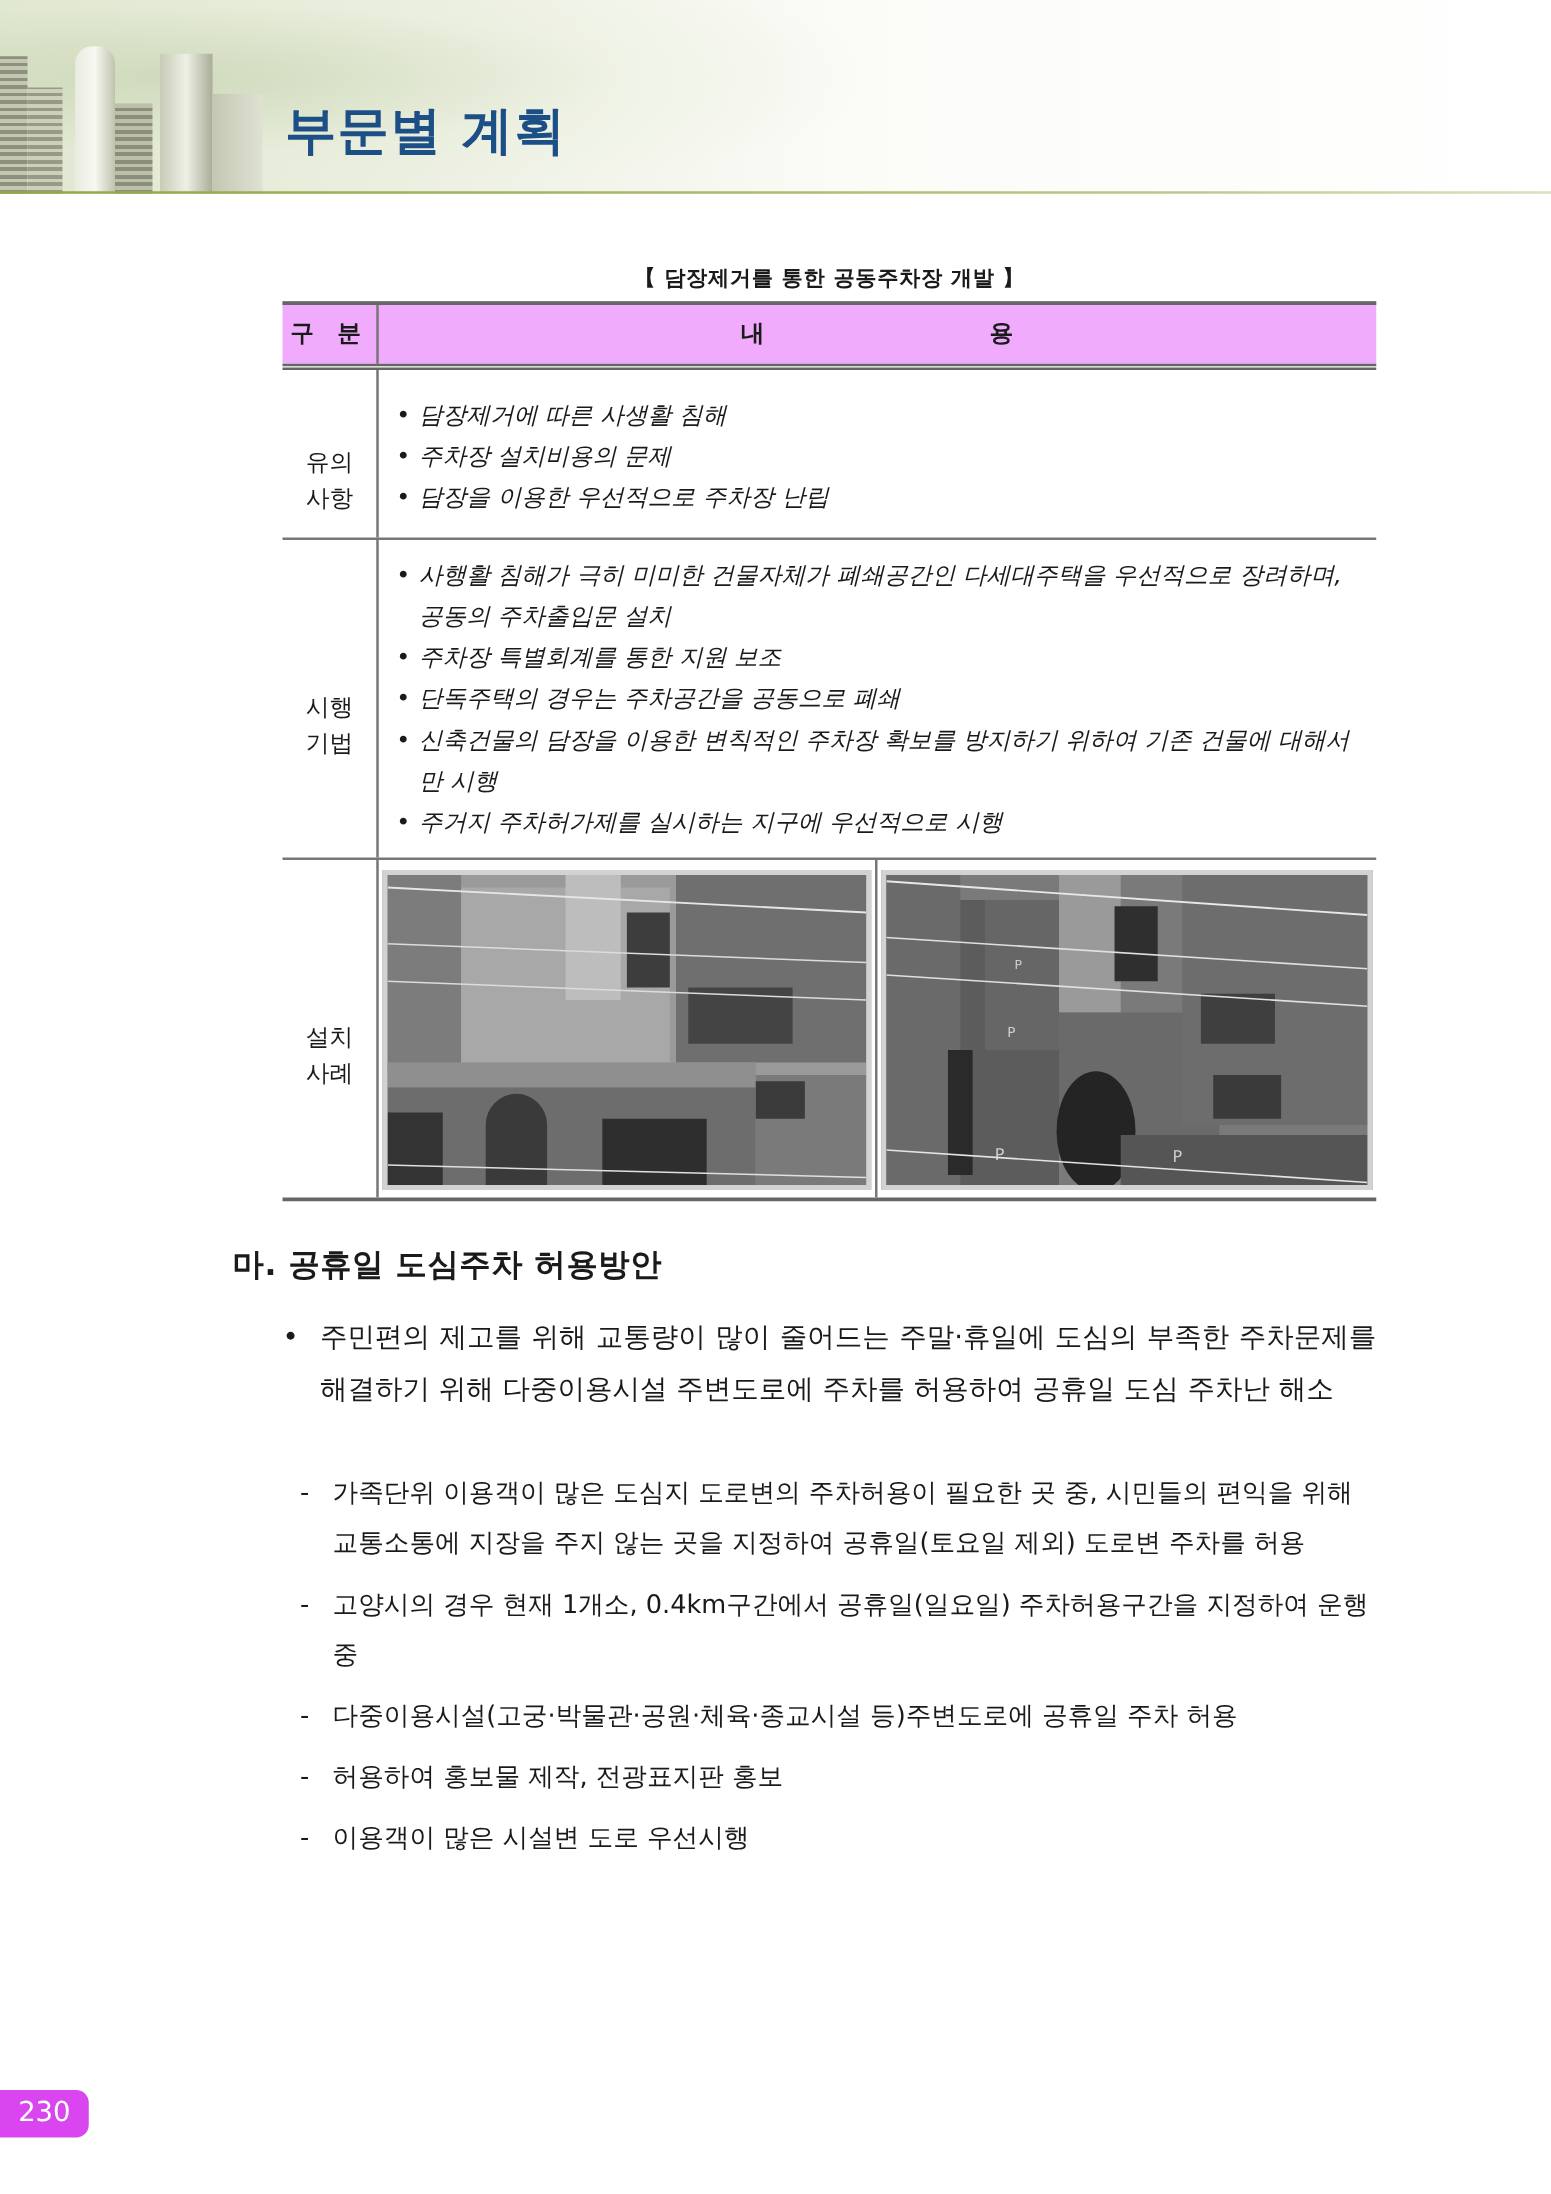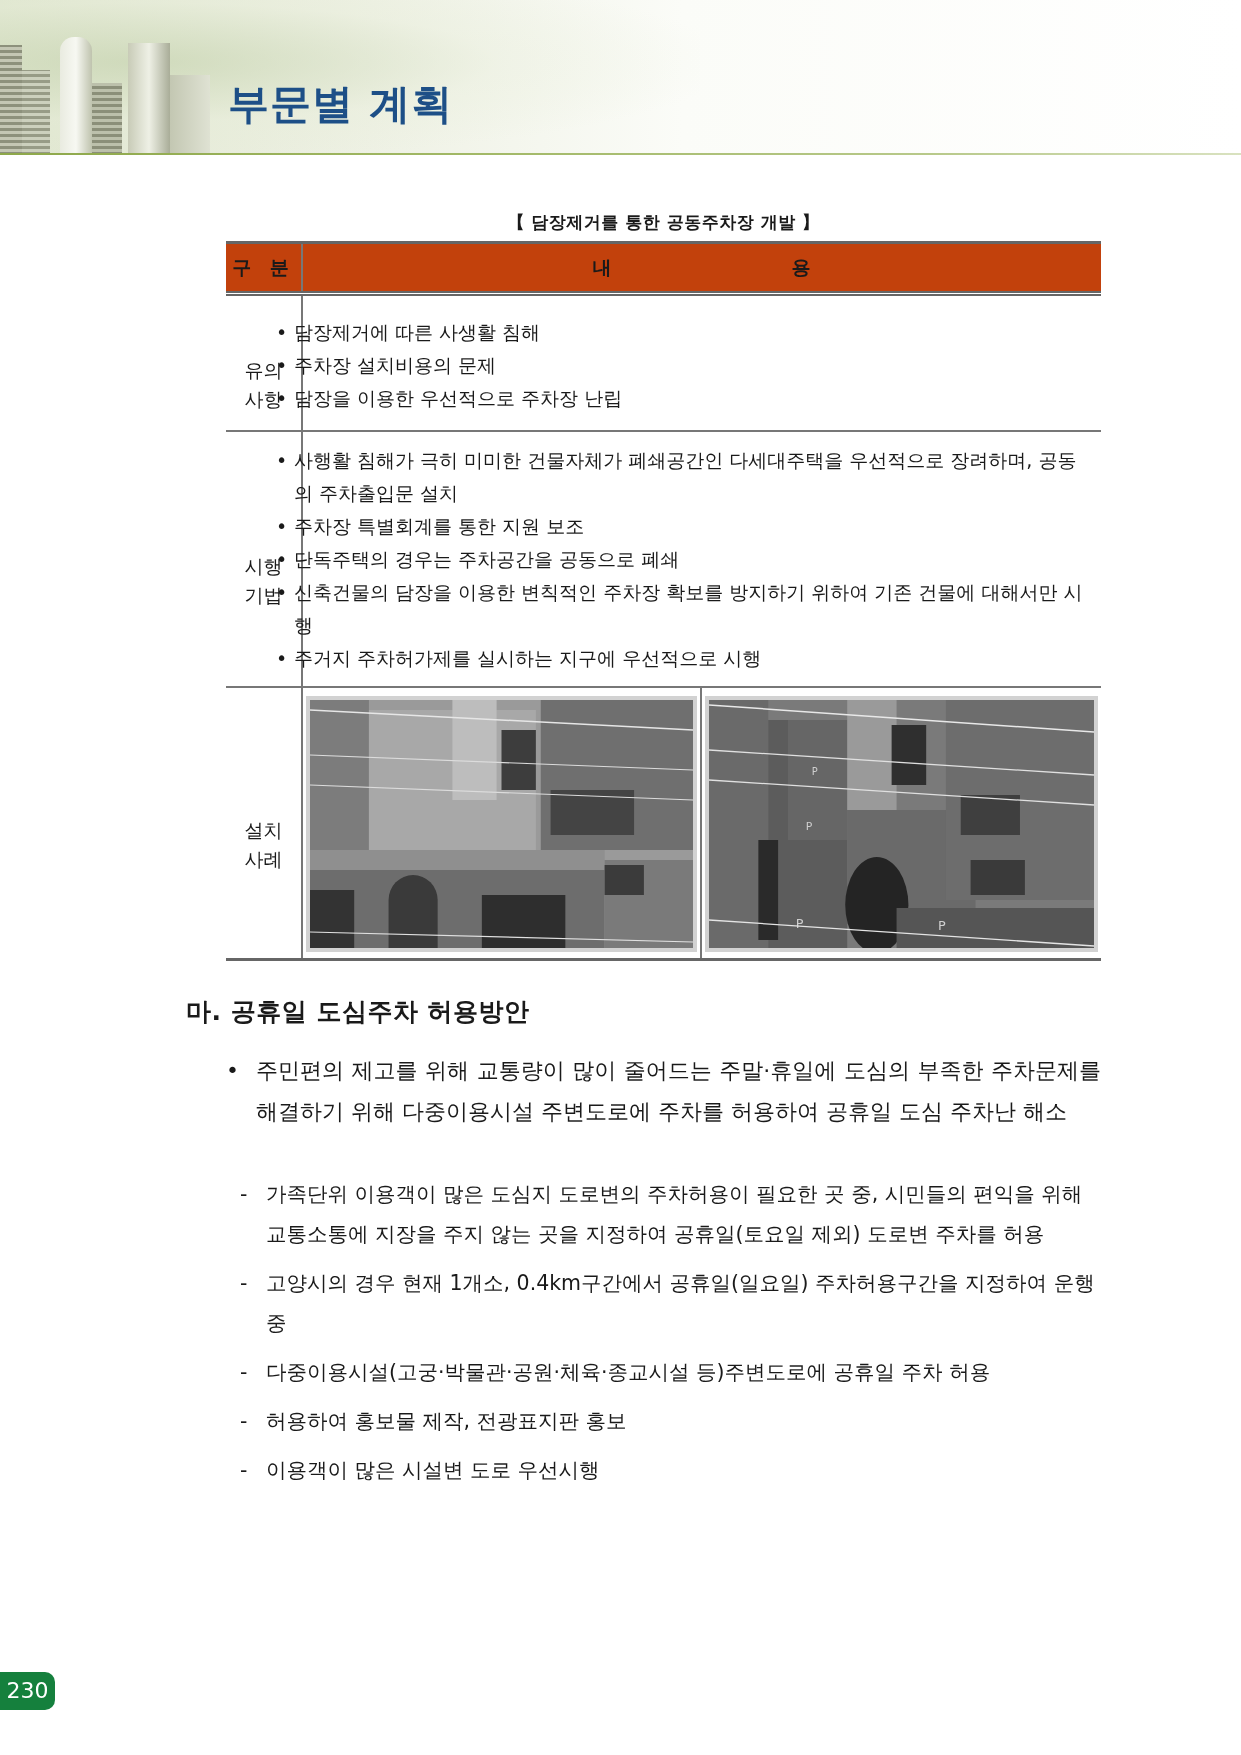--- a/index.html
+++ b/index.html
@@ -46,21 +46,21 @@
 
     
     .tbl-caption {
       position: absolute; left: 226px; top: 211px; width: 875px; text-align: center;
       font-family: "DejaVu Sans", sans-serif; font-weight: bold; font-size: 17px; letter-spacing: 0.5px;
     }
     .tbl {
       position: absolute; left: 226px; top: 241px; width: 875px;
     }
     .tbl .hdr {
-      position: relative; height: 47px; background: #c2410c;
+      position: relative; height: 47px; background: #f0abfc;
       border-top: 3px solid #666;
     }
     .tbl .hdr .c1, .tbl .hdr .c2 {
       position: absolute; top: 0; height: 47px; line-height: 47px;
       font-weight: bold; font-size: 19px; text-align: center;
     }
     .tbl .hdr .c1 { left: 0; width: 75px; letter-spacing: 6px; }
     .tbl .hdr .c2 { left: 76px; width: 799px; }
     .tbl .hdr .c2 span { display: inline-block; }
     .tbl .hdr .c2 .gap { width: 180px; }
@@ -68,21 +68,21 @@
       height: 5px; border-top: 2px solid #666; border-bottom: 2px solid #666; box-sizing: border-box;
     }
     .vline { position: absolute; left: 75px; top: 0; width: 2px; background: #777; }
     .row { position: relative; border-bottom: 2px solid #777; }
     .row .lbl {
       position: absolute; left: 0; width: 75px; top: 0; bottom: 0;
       display: flex; align-items: center; justify-content: center; text-align: center;
       font-size: 19px; line-height: 29px; margin-top: 44px;
     }
     .row .lbl span { display: block; }
-    .row .content { margin-left: 36px; padding: 0 6px 0 10px; }
+    .row .content { margin-left: 77px; padding: 0 6px 0 10px; font-style: italic; }
     .row ul { list-style: none; margin: 0; padding: 0; }
     .row li {
       position: relative; padding-left: 22px; font-size: 19px; line-height: 33px;
     }
     .row li::before {
       content: "•"; position: absolute; left: 4px; top: 0;
     }
     .row.r1 { height: 134px; }
     .row.r1 ul { padding-top: 20px; }
     .row.r2 { height: 254px; }
@@ -113,22 +113,22 @@
     }
     .main-bullet::before { content: "•"; position: absolute; left: 0; top: 0; }
     .dash-list { position: absolute; left: 238px; top: 1174px; width: 865px; list-style: none; margin: 0; padding: 0; }
     .dash-list li {
       position: relative; padding-left: 28px; font-size: 20.5px; line-height: 40px; margin-bottom: 9px;
     }
     .dash-list li::before { content: "-"; position: absolute; left: 2px; top: 0; }
 
     
     .page-num {
-      position: absolute; left: 0; top: 1672px; width: 55px; height: 38px;
-      background: #15803d; border-radius: 0 10px 10px 0;
+      position: absolute; left: 0; top: 1672px; width: 71px; height: 38px;
+      background: #d946ef; border-radius: 0 10px 10px 0;
       color: #ffffff; font-size: 22px; line-height: 38px; text-align: center;
       font-family: "DejaVu Sans", sans-serif;
     }
   </style>
 </head>
 <body>
 
 <div class="banner">
   <div class="haze"></div>
   <div class="skyline">

